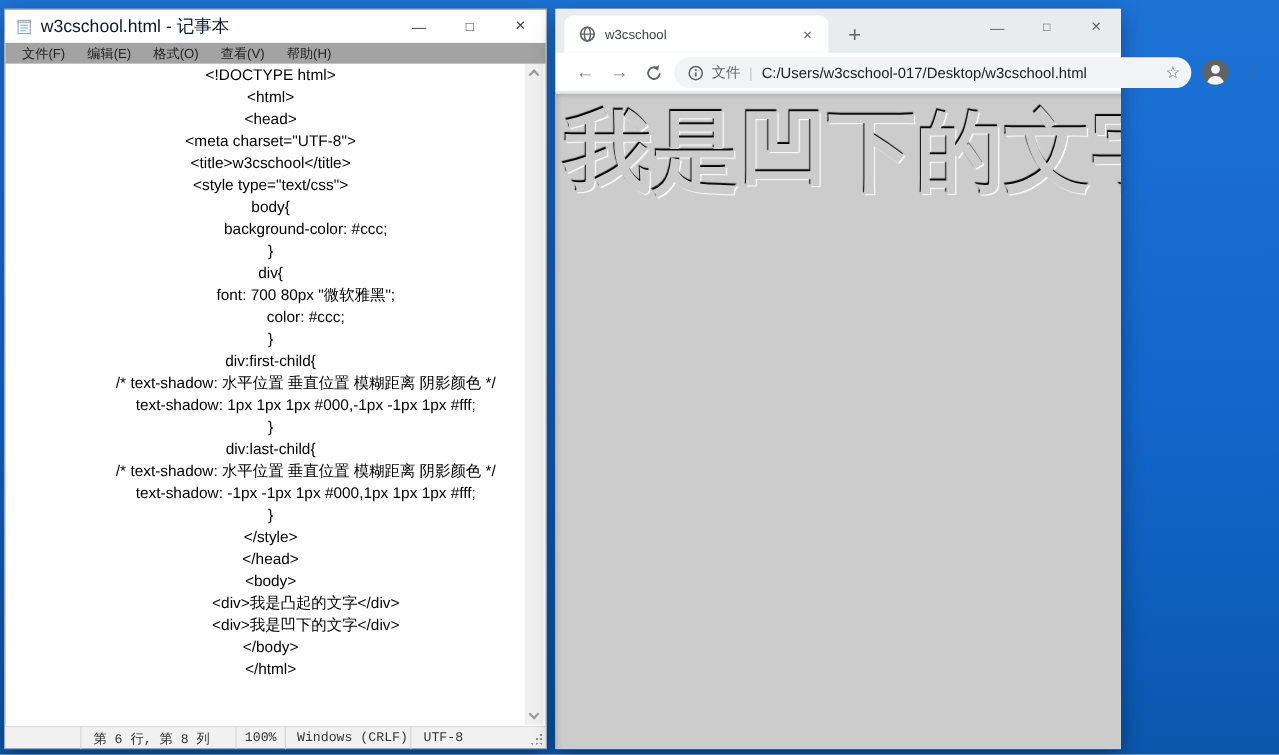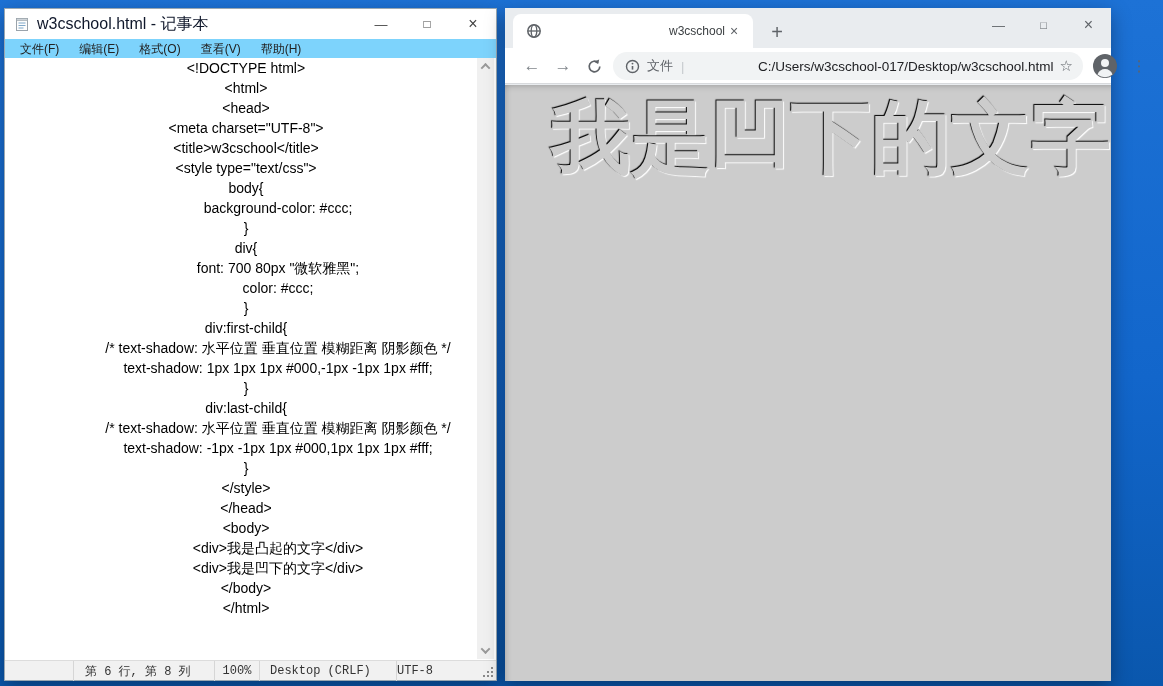--- a/index.html
+++ b/index.html
@@ -14,47 +14,47 @@
 
   
   #notepad { left:4px; top:8px; width:493px; height:673px; border:1px solid #9aa7b1; }
   .np-titlebar { position:relative; height:30px; background:#fff; display:flex; align-items:center; padding-left:9px; }
   .np-title { font-size:16px; color:#0f172a; margin-left:7px; }
   .np-controls { position:absolute; right:0; top:0; height:30px; display:flex; }
   .np-ctl { width:46px; height:30px; display:flex; align-items:center; justify-content:center;
             color:#444; font-size:13px; cursor:default; }
   .np-ctl.max { font-size:12px; }
   .np-ctl.close { font-size:16px; }
-  .np-menubar { position:relative; height:19px; background:#7dd3fc; display:flex; padding-left:5px; }
+  .np-menubar { position:relative; height:19px; background:#a3a3a3; display:flex; padding-left:5px; }
   .np-menuitem { font-size:12px; color:#222; padding:2px 10px 0 10px; }
   .np-edit { position:absolute; left:1px; right:19px; top:49px; bottom:21px; background:#fff; overflow:hidden;text-align:center; }
   .np-code { margin:0; padding:0 0 0 9px; font-family:"Liberation Sans", sans-serif;
              font-size:14px; line-height:20px; color:#000; white-space:pre; tab-size:64px; }
   .np-vscroll { position:absolute; right:2px; top:49px; bottom:21px; width:17px; background:#f0f0f0; }
   .np-arrow { position:absolute; left:0; width:17px; height:17px; display:flex; align-items:center; justify-content:center; }
   .np-arrow span { display:block; width:7px; height:7px; border-left:2px solid #9a9a9a; border-top:2px solid #9a9a9a; }
   .np-arrow.up { top:0; } .np-arrow.up span { transform:rotate(45deg) translate(1px,1px); }
   .np-arrow.down { bottom:0; } .np-arrow.down span { transform:rotate(225deg) translate(1px,1px); }
   .np-statusbar { position:absolute; left:0; right:0; bottom:0; height:20px; background:#f1f1f1;
                   border-top:1px solid #dcdcdc; font-size:12px; color:#333;font-family:Liberation Mono, monospace; }
   .np-cell { position:absolute; top:0; height:20px; display:flex; align-items:center; border-left:1px solid #d6d6d6; }
   .np-cell.c1 { left:68px; width:141px; padding-left:11px; }
   .np-cell.c2 { left:209px; width:45px; justify-content:center; }
   .np-cell.c3 { left:254px; width:121px; padding-left:10px; }
-  .np-cell.c4 { left:391px; width:90px; }
+  .np-cell.c4 { left:368px; width:90px; padding-left:11px; }
   .np-grip { position:absolute; right:3px; bottom:3px; width:10px; height:10px;
              background:radial-gradient(circle 1px at 9px 1px,#8a8a8a 99%,transparent),
                         radial-gradient(circle 1px at 5px 5px,#8a8a8a 99%,transparent),
                         radial-gradient(circle 1px at 9px 5px,#8a8a8a 99%,transparent),
                         radial-gradient(circle 1px at 1px 9px,#8a8a8a 99%,transparent),
                         radial-gradient(circle 1px at 5px 9px,#8a8a8a 99%,transparent),
                         radial-gradient(circle 1px at 9px 9px,#8a8a8a 99%,transparent); }
 
   
-  #chrome { left:505px; top:8px; width:606px; height:673px; background:#e9ecef;text-align:right; }
+  #chrome { left:505px; top:8px; width:514px; height:673px; background:#e9ecef; }
   .cr-frame { position:relative; height:40px; background:#e9ecef; }
   .cr-tab { position:absolute; left:8px; top:6px; width:240px; height:34px; background:#fff;
             border-radius:8px 8px 0 0; display:flex; align-items:center; padding:0 10px 0 13px; }
   .cr-tab-title { font-size:12px; color:#3c4043; margin-left:8px; flex:1; white-space:nowrap; overflow:hidden; }
   .cr-tab-close { width:18px; height:18px; display:flex; align-items:center; justify-content:center;
                   color:#5f6368; font-size:14px; border-radius:50%; }
   .cr-newtab { position:absolute; left:258px; top:10px; width:28px; height:28px; display:flex;
                align-items:center; justify-content:center; font-size:20px; color:#5f6368; }
   .cr-controls { position:absolute; right:0; top:0; height:34px; display:flex; }
   .cr-ctl { width:45px; height:34px; display:flex; align-items:center; justify-content:center;
@@ -144,21 +144,21 @@
     <div class="np-arrow up">
         <span></span>
       </div>
     <div class="np-arrow down">
         <span></span>
       </div>
   </div>
   <div class="np-statusbar">
     <div class="np-cell c1">第 6 行, 第 8 列</div>
     <div class="np-cell c2">100%</div>
-    <div class="np-cell c3">Desktop (CRLF)</div>
+    <div class="np-cell c3">Windows (CRLF)</div>
     <div class="np-cell c4">UTF-8</div>
     <div class="np-grip"></div>
   </div>
 </section>
 
 <section class="window" id="chrome">
   <div class="cr-frame">
     <div class="cr-tab">
       <svg width="16" height="16" viewBox="0 0 16 16">
         <circle cx="8" cy="8" r="6.2" fill="none" stroke="#5f6368" stroke-width="1.5"></circle>

